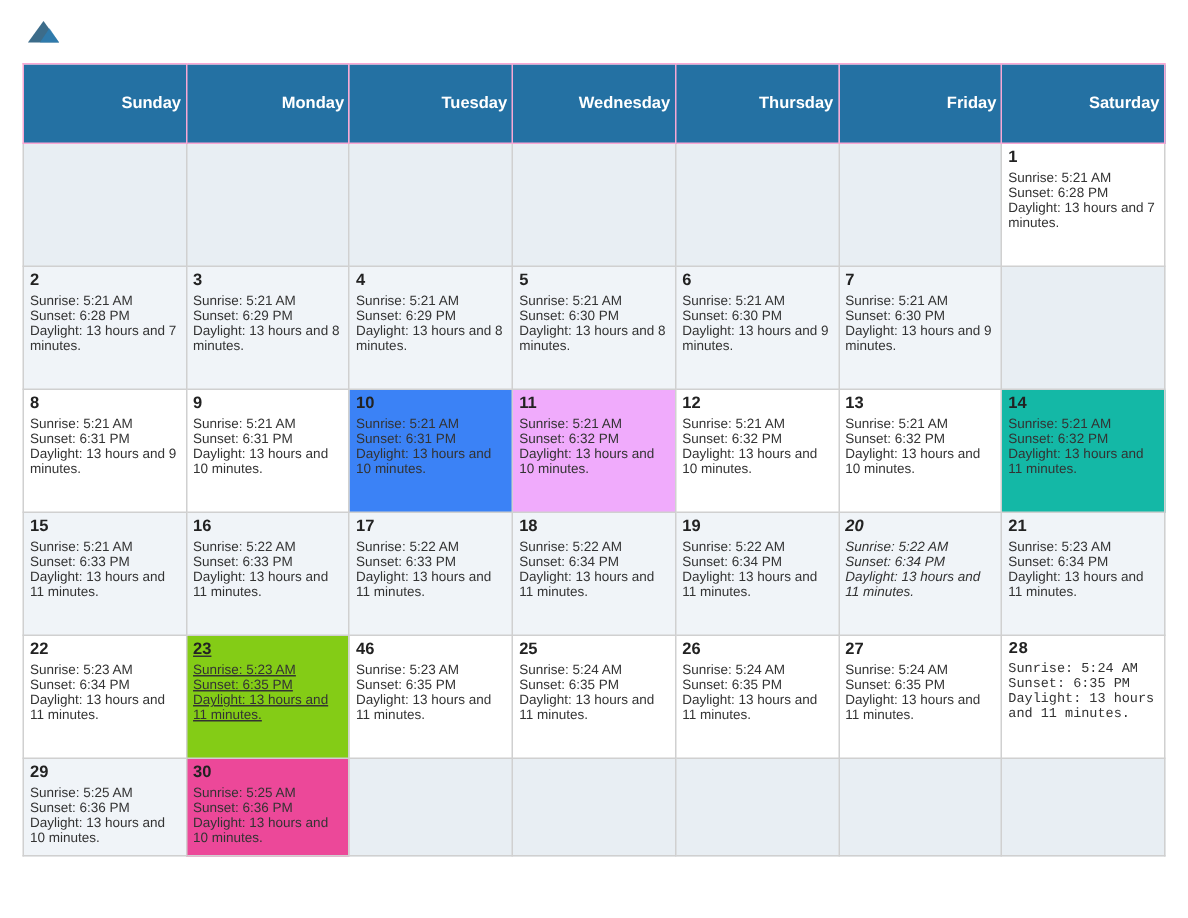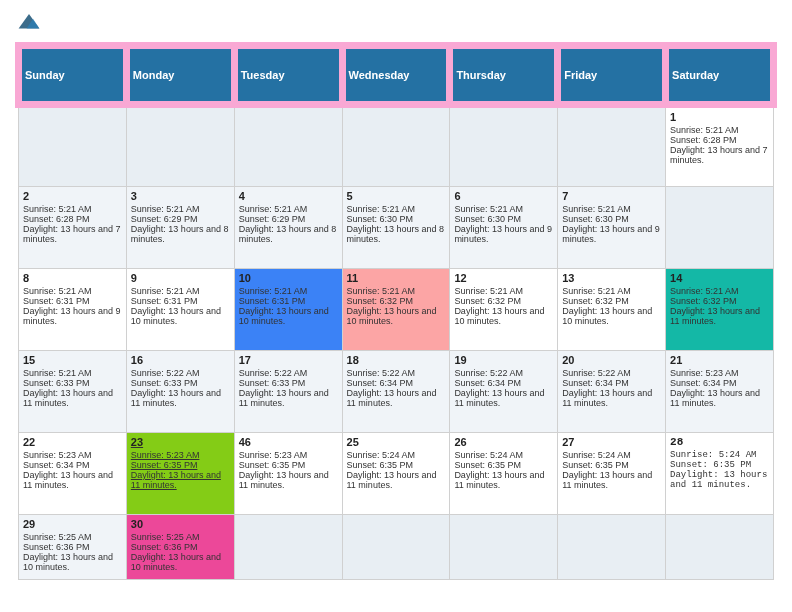--- a/index.html
+++ b/index.html
@@ -55,22 +55,22 @@
       width: 100%;
       border-collapse: collapse;
       table-layout: fixed;
     }
     .calendar th {
       background: #2471a3;
       color: #fff;
       font-size: 11px;
       font-weight: bold;
       padding: 20px 3px;
-      text-align: left;
-      border: 7px solid #f9a8d4;
+      text-align: right;
+      border: 1px solid #f9a8d4;
     }
     .calendar td {
       border: 1px solid #d0d0d0;
       vertical-align: top;
       padding: 3px 4px;
       font-size: 9px;
       color: #333;
       height: 82px;
       background: #fff;
     }
@@ -195,21 +195,21 @@
             <div>Sunrise: 5:21 AM</div>
             <div>Sunset: 6:31 PM</div>
             <div>Daylight: 13 hours and 10 minutes.</div>
           </td>
           <td style="background: #3b82f6;">
             <span class="day-num">10</span>
             <div>Sunrise: 5:21 AM</div>
             <div>Sunset: 6:31 PM</div>
             <div>Daylight: 13 hours and 10 minutes.</div>
           </td>
-          <td style="background: #fca5a5;">
+          <td style="background: #f0abfc;">
             <span class="day-num">11</span>
             <div>Sunrise: 5:21 AM</div>
             <div>Sunset: 6:32 PM</div>
             <div>Daylight: 13 hours and 10 minutes.</div>
           </td>
           <td style="background: rgb(255, 255, 255);">
             <span class="day-num">12</span>
             <div>Sunrise: 5:21 AM</div>
             <div>Sunset: 6:32 PM</div>
             <div>Daylight: 13 hours and 10 minutes.</div>
@@ -251,21 +251,21 @@
             <div>Sunrise: 5:22 AM</div>
             <div>Sunset: 6:34 PM</div>
             <div>Daylight: 13 hours and 11 minutes.</div>
           </td>
           <td style="background: rgb(240, 244, 248);">
             <span class="day-num">19</span>
             <div>Sunrise: 5:22 AM</div>
             <div>Sunset: 6:34 PM</div>
             <div>Daylight: 13 hours and 11 minutes.</div>
           </td>
-          <td style="background: rgb(240, 244, 248);">
+          <td style="background: rgb(240, 244, 248); font-style: italic;">
             <span class="day-num">20</span>
             <div>Sunrise: 5:22 AM</div>
             <div>Sunset: 6:34 PM</div>
             <div>Daylight: 13 hours and 11 minutes.</div>
           </td>
           <td style="background: rgb(240, 244, 248);">
             <span class="day-num">21</span>
             <div>Sunrise: 5:23 AM</div>
             <div>Sunset: 6:34 PM</div>
             <div>Daylight: 13 hours and 11 minutes.</div>

